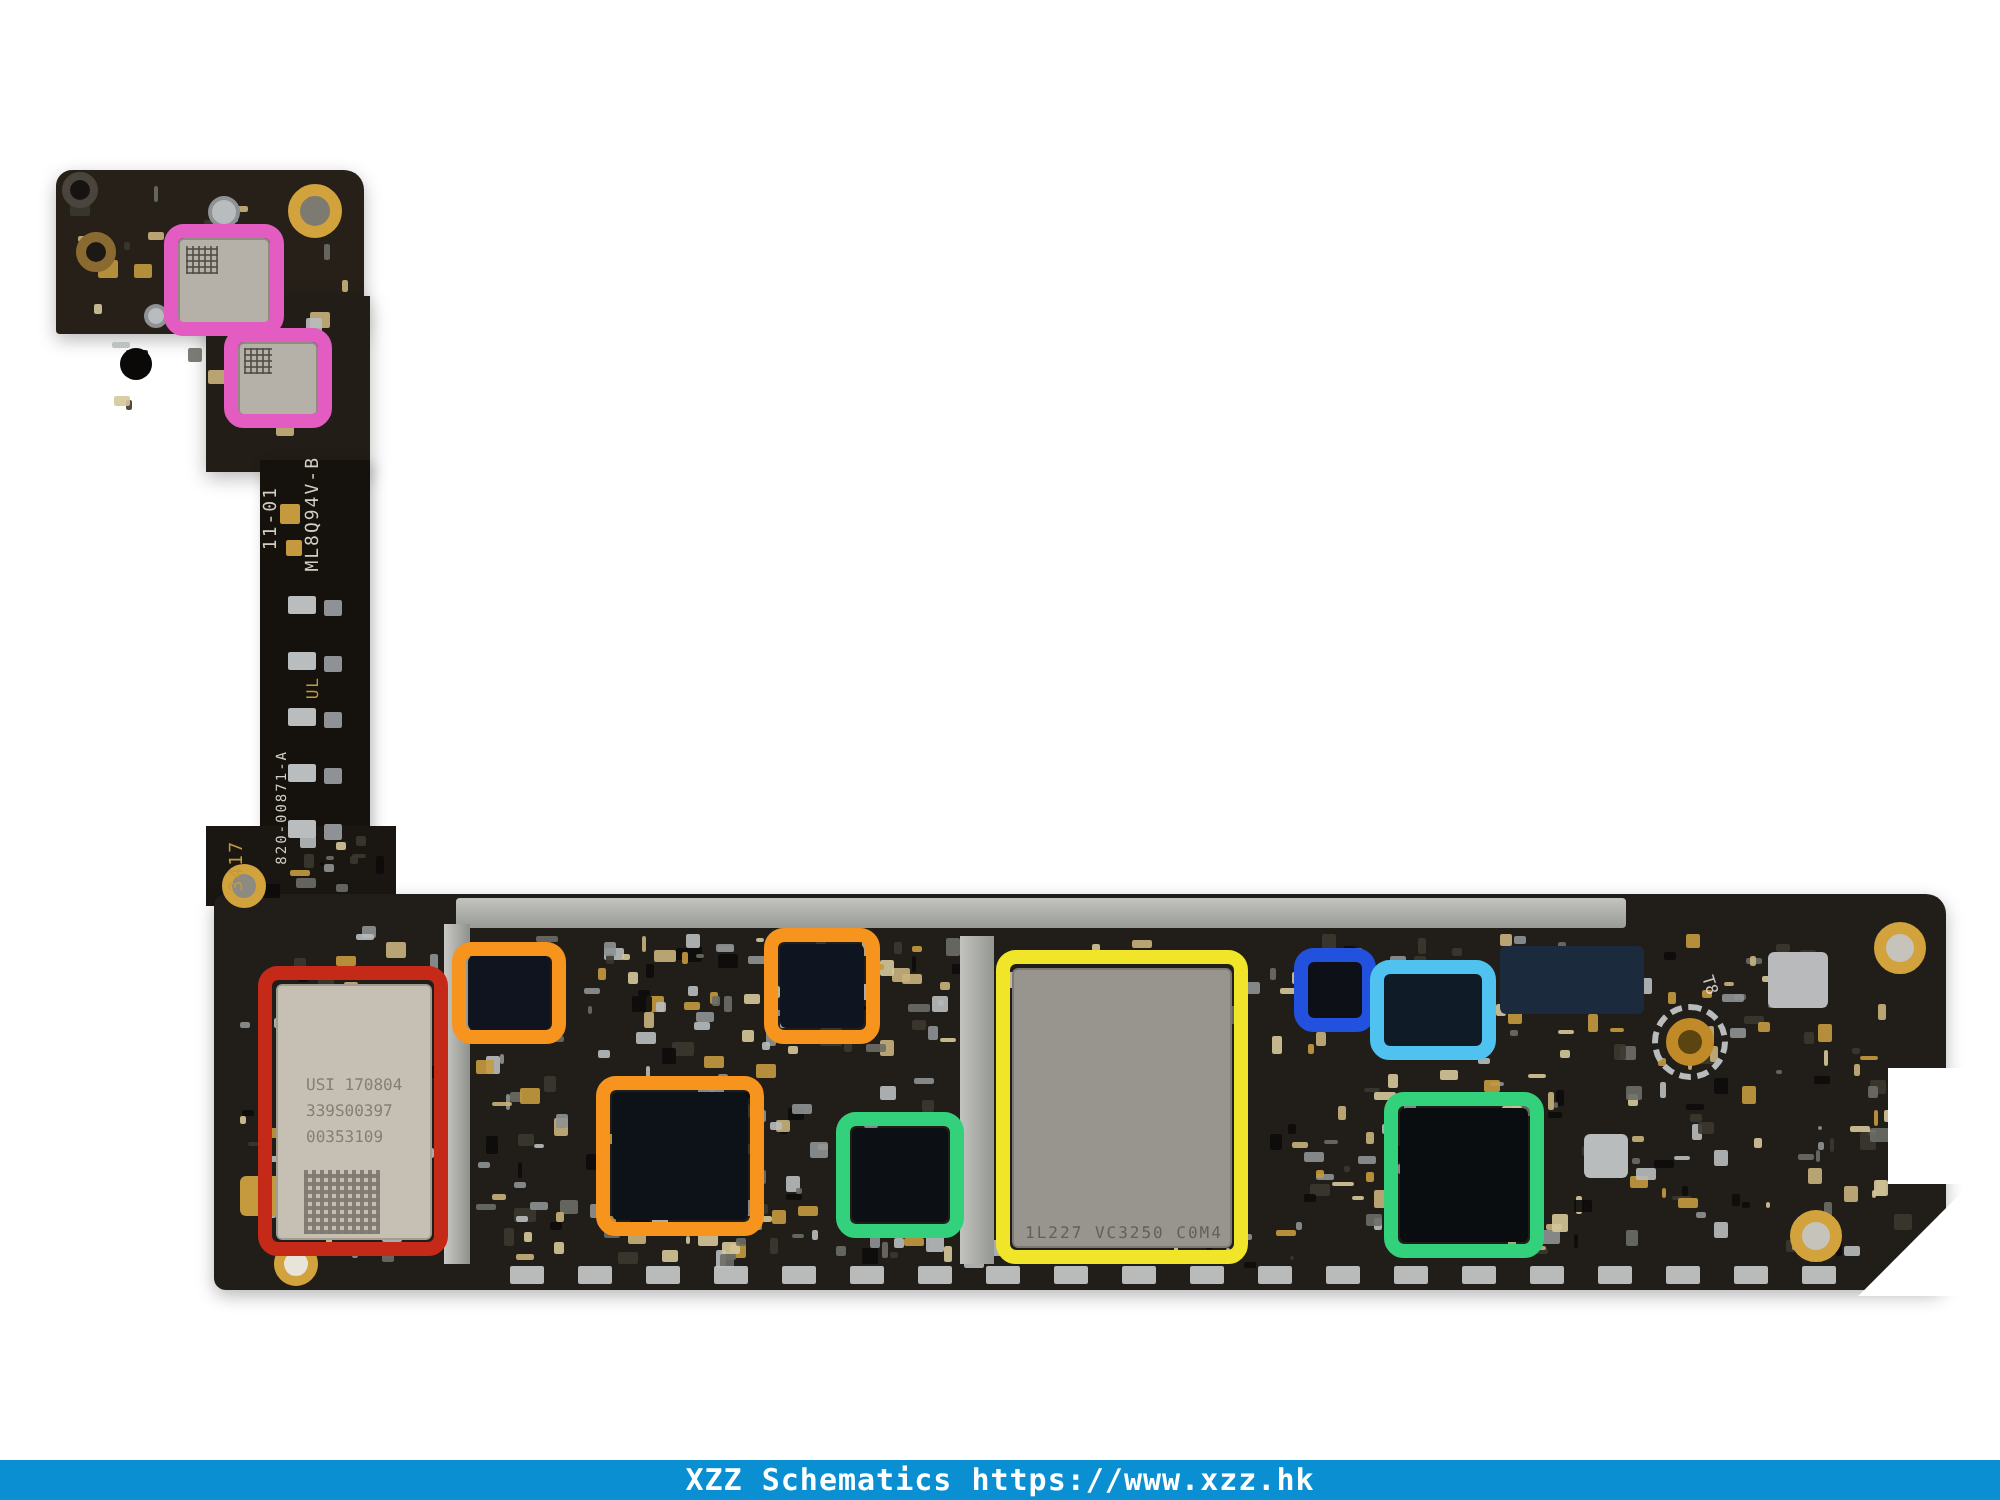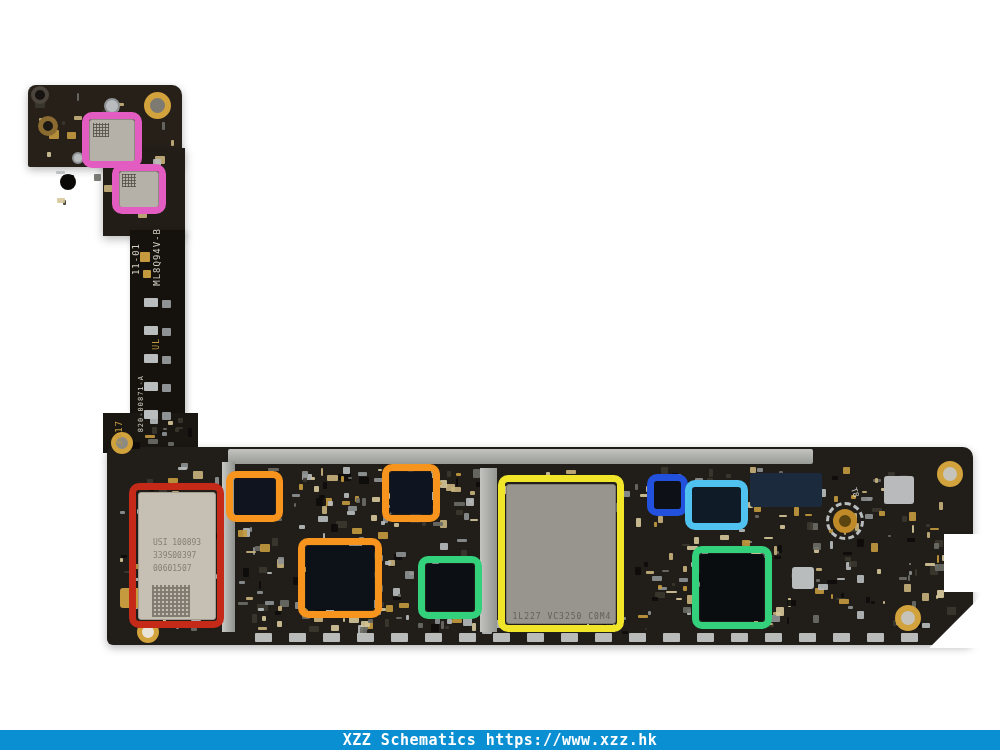--- a/index.html
+++ b/index.html
@@ -660,23 +660,23 @@
   <div class="vtext" style="left:152px;top:338px;font-size:8px;color:#c19a3e;">UL</div>
   <div class="vtext" style="left:137px;top:375px;font-size:7px;">820-00871-A</div>
   <div class="vtext" style="left:114px;top:420px;font-size:9px;color:#c19a3e;">3417</div>
 
   <div class="chip" style="left:89px;top:119px;width:46px;height:44px;background:#b5b1a8;border:1px solid #8f8b82;"></div>
   <div class="qr" style="left:93px;top:123px;width:16px;height:14px;"></div>
   <div class="chip" style="left:119px;top:171px;width:40px;height:37px;background:#b5b1a8;border:1px solid #8f8b82;"></div>
   <div class="qr" style="left:122px;top:174px;width:14px;height:13px;"></div>
 
   <div class="chip" style="left:138px;top:492px;width:78px;height:128px;background:#c6c0b4;border:1px solid #a39d90;"></div>
-  <div class="chiptext" style="left:153px;top:538px;font-size:8px;">USI 100893</div>
+  <div class="chiptext" style="left:153px;top:538px;font-size:8px;">USI 170804</div>
   <div class="chiptext" style="left:153px;top:551px;font-size:8px;">339S00397</div>
-  <div class="chiptext" style="left:153px;top:564px;font-size:8px;">00601507</div>
+  <div class="chiptext" style="left:153px;top:564px;font-size:8px;">00353109</div>
   <div class="abs" id="wifi-matrix"></div>
 
   <div class="chip" style="left:234px;top:478px;width:41px;height:37px;background:#10141f;"></div>
   <div class="chip" style="left:390px;top:472px;width:42px;height:42px;background:#0e1420;"></div>
   <div class="chip" style="left:306px;top:546px;width:68px;height:64px;background:#0d1118;"></div>
   <div class="chip" style="left:426px;top:564px;width:48px;height:47px;background:#0c0f14;"></div>
   <div class="chip" style="left:506px;top:484px;width:110px;height:140px;background:#98948e;border:1px solid #7c7872;"></div>
   <div id="nand-text">1L227 VC3250 C0M4</div>
   <div class="chip" style="left:653px;top:480px;width:29px;height:30px;background:#0d1016;"></div>
   <div class="chip" style="left:691px;top:486px;width:51px;height:38px;background:#101b28;"></div>

